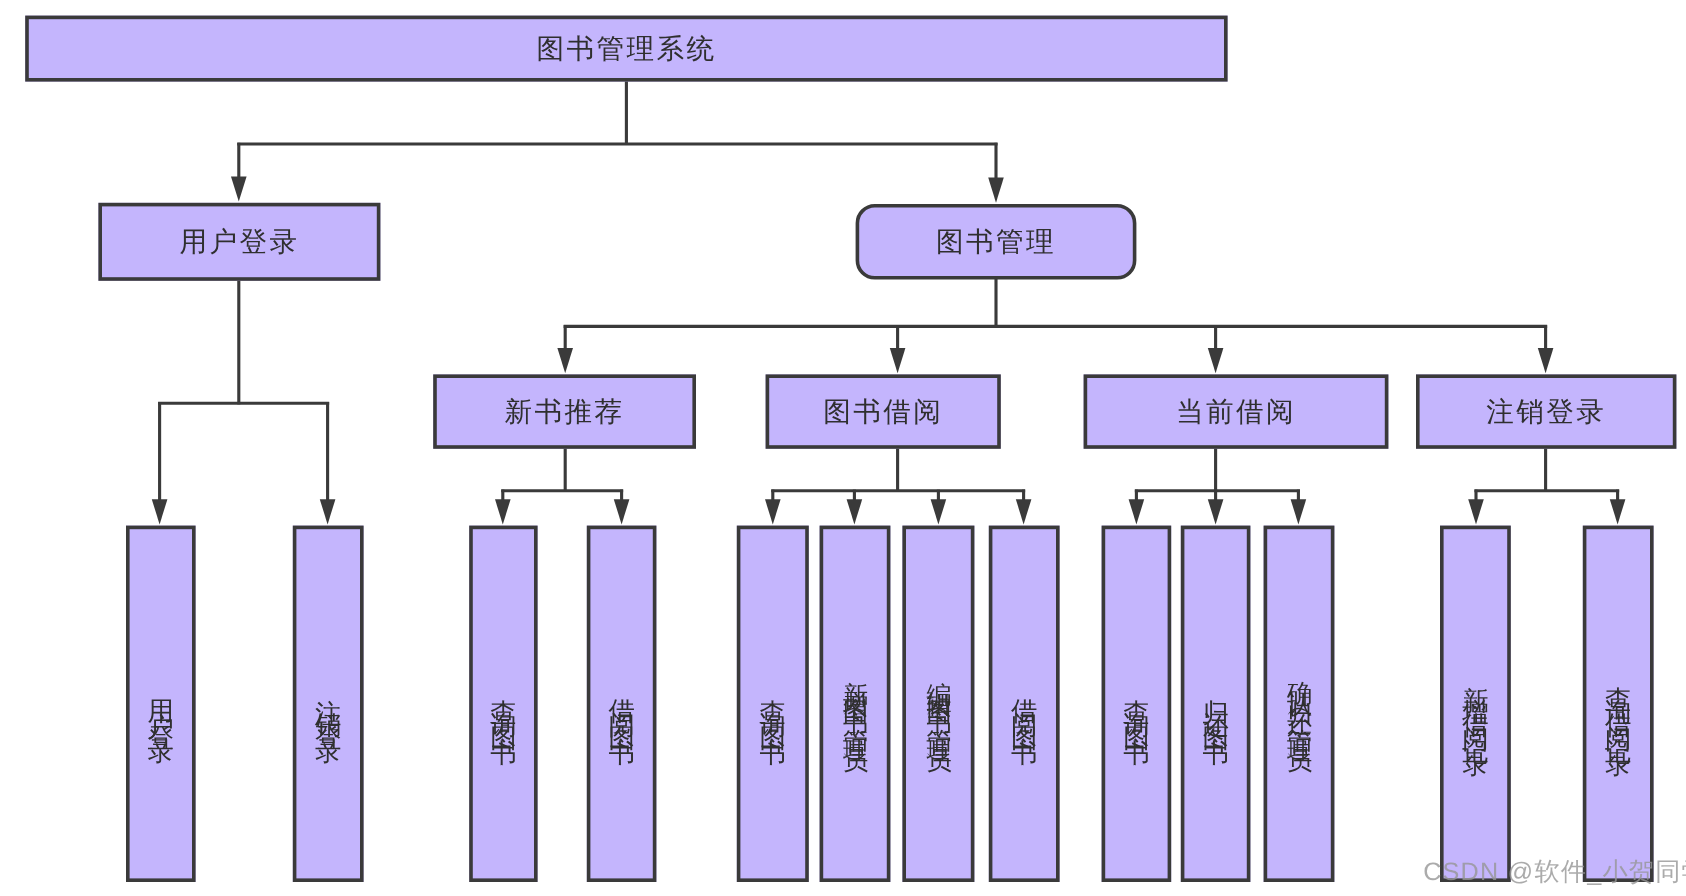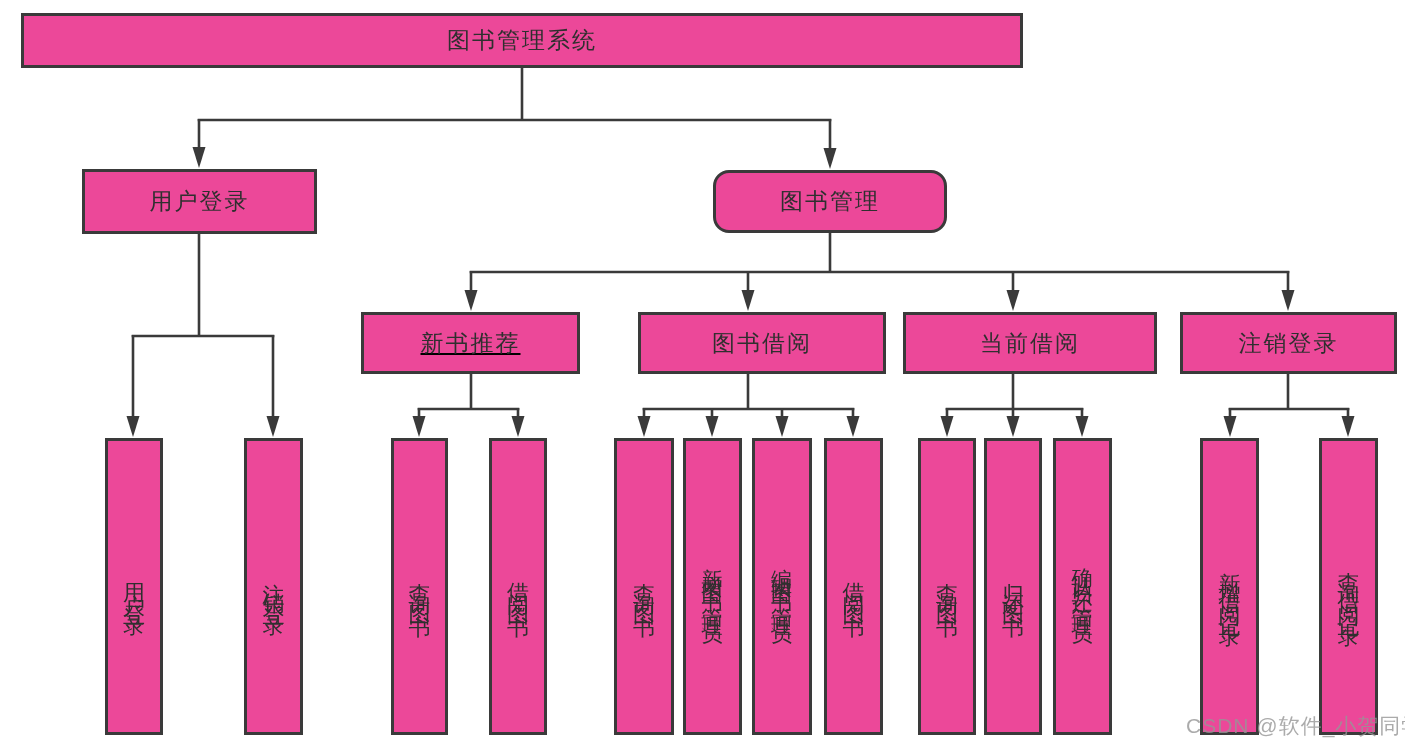--- a/index.html
+++ b/index.html
@@ -14,21 +14,21 @@
   #wires {
     position: absolute;
     left: 0; top: 0;
     width: 1405px; height: 747px;
     z-index: 1;
   }
   .node {
     position: absolute;
     box-sizing: border-box;
     border: 3px solid #3a3a3a;
-    background: #ec4899;
+    background: #c4b5fd;
     display: flex;
     align-items: center;
     justify-content: center;
     z-index: 2;
   }
   .hlabel {
     font-size: 23px;
     letter-spacing: 2px;
     color: #2f2f2f;
     font-weight: 500;
@@ -133,24 +133,24 @@
     <span class="hlabel">图书管理系统</span>
   </div>
 
   <div class="node" style="left:82px; top:169px; width:235px; height:65px;">
     <span class="hlabel">用户登录</span>
   </div>
   <div class="node" style="left:713px; top:170px; width:234px; height:63px;border-radius:16px;">
     <span class="hlabel">图书管理</span>
   </div>
 
-  <div class="node lvl3" style="left:361px; width:219px;text-decoration:underline;">
+  <div class="node lvl3" style="left:361px; width:219px;">
     <span class="hlabel">新书推荐</span>
   </div>
-  <div class="node lvl3" style="left:638px; width:248px;">
+  <div class="node lvl3" style="left:638px; width:196px;">
     <span class="hlabel">图书借阅</span>
   </div>
   <div class="node lvl3" style="left:903px; width:254px;">
     <span class="hlabel">当前借阅</span>
   </div>
   <div class="node lvl3" style="left:1180px; width:217px;">
     <span class="hlabel">注销登录</span>
   </div>
 
   <div class="node tall" style="left:105px; width:58px;">

